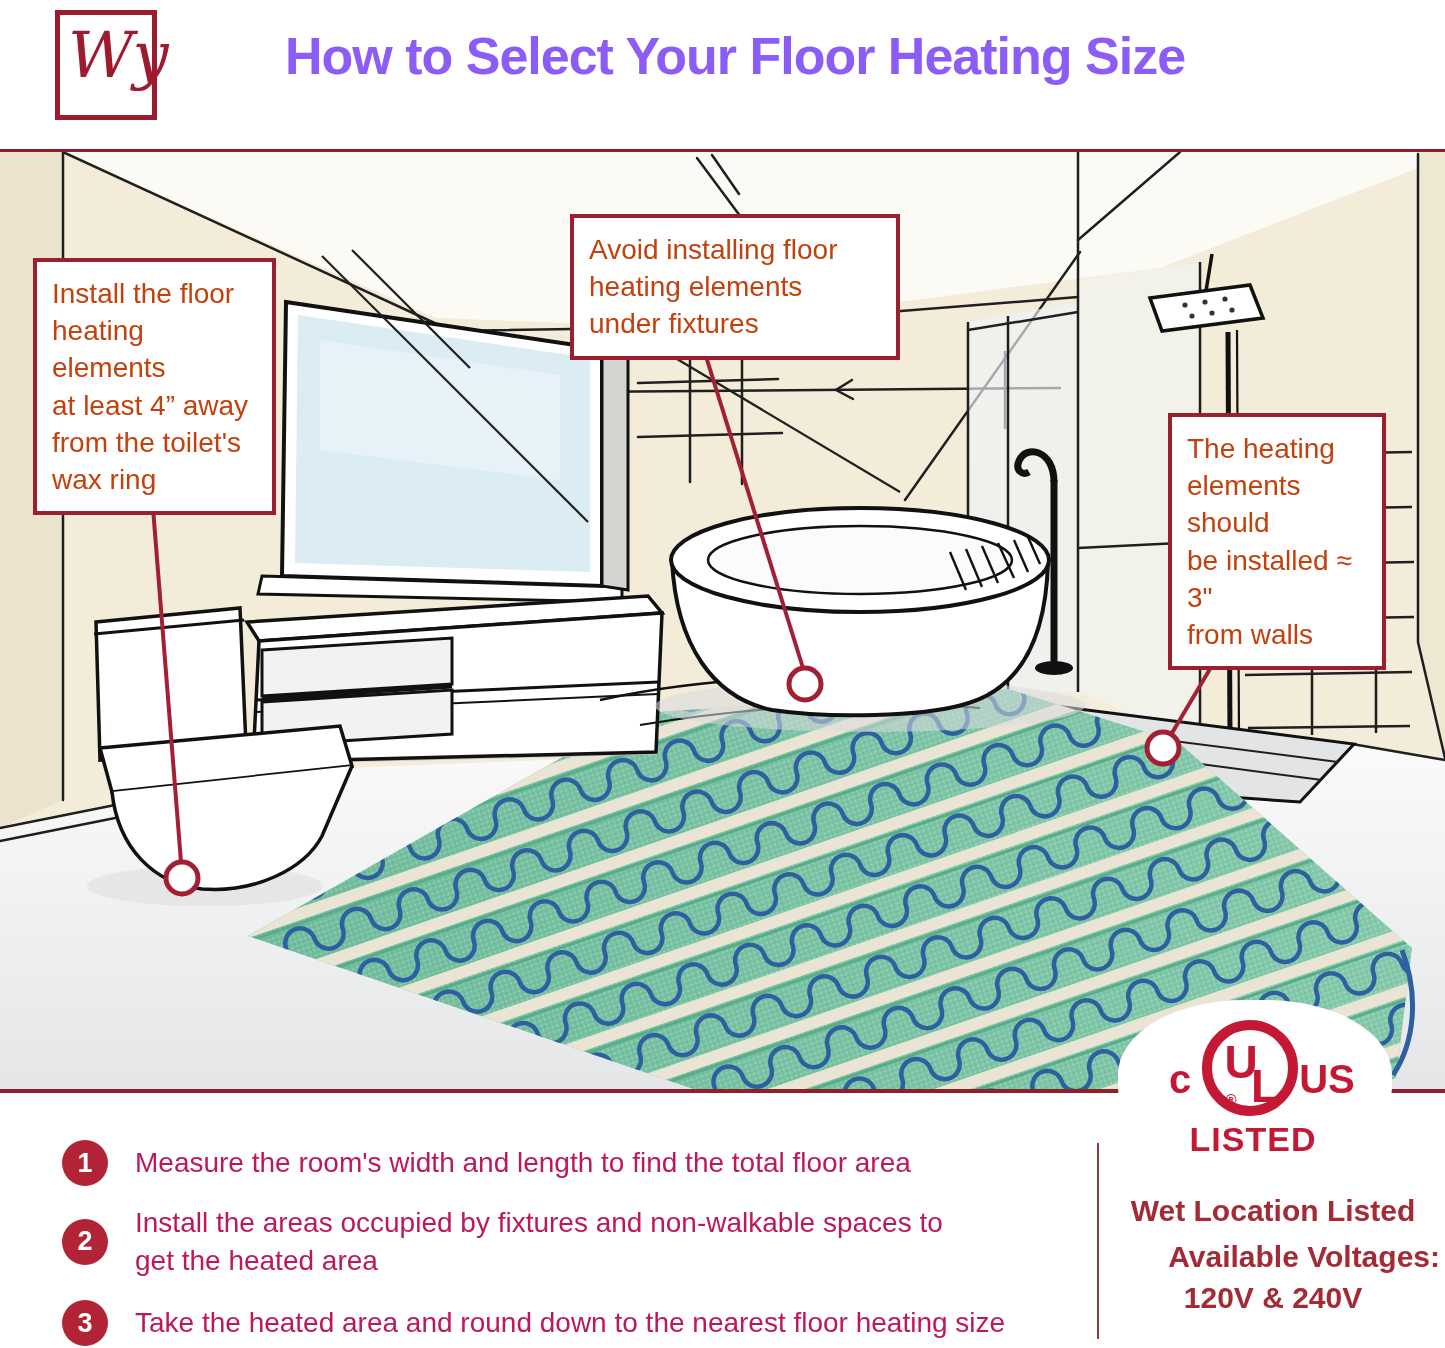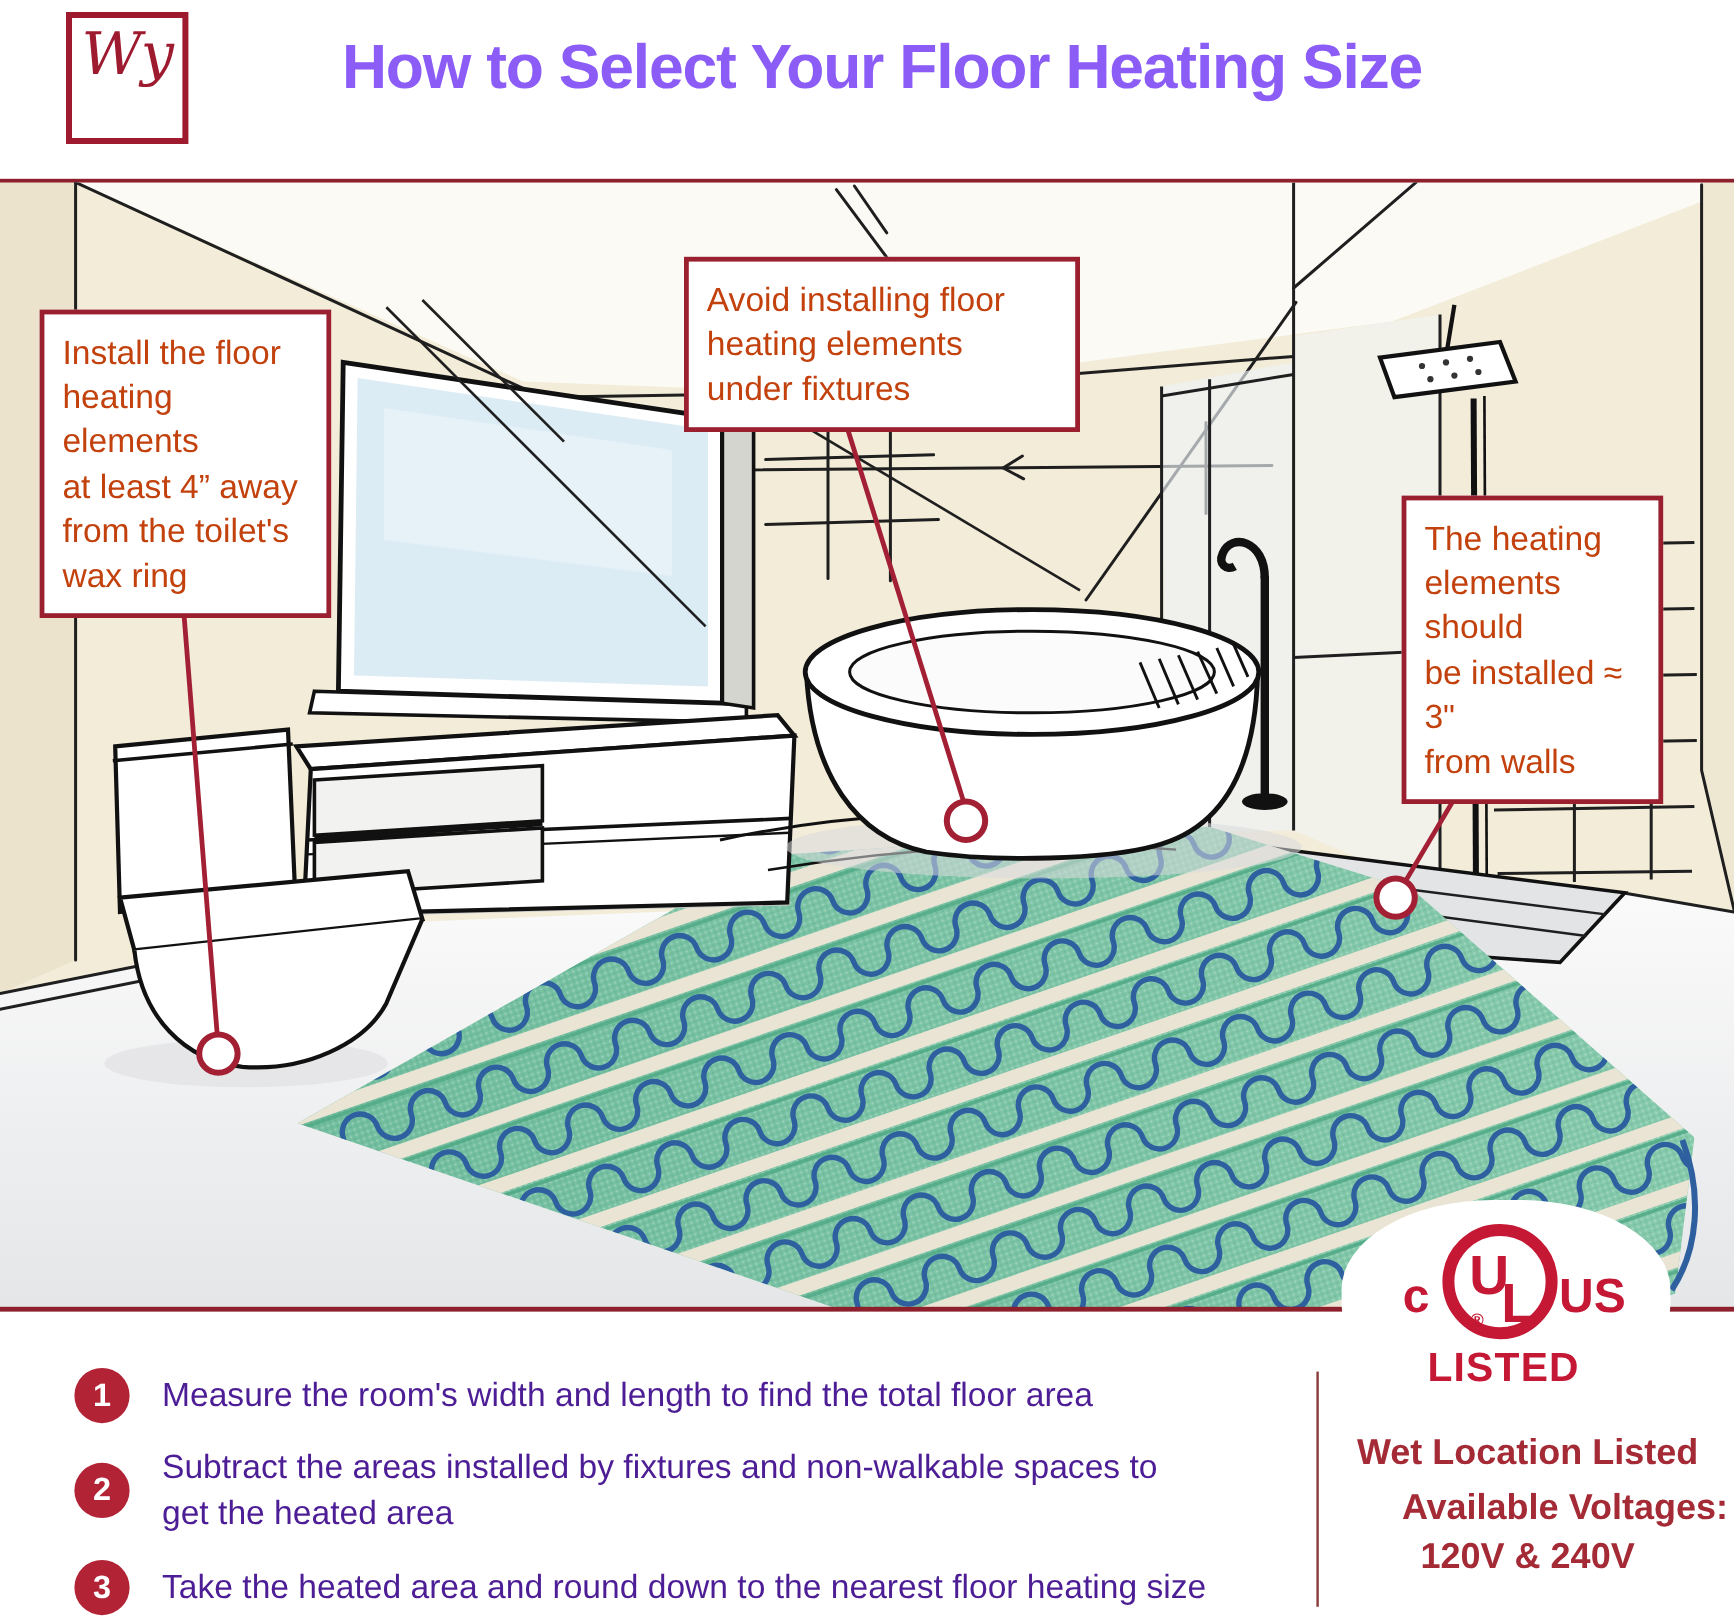--- a/index.html
+++ b/index.html
@@ -4,21 +4,21 @@
 <style>
   html,body{margin:0;padding:0;background:#ffffff;}
   body{width:1445px;height:1348px;position:relative;overflow:hidden;
        font-family:"Liberation Sans",sans-serif;}
   .page{position:absolute;inset:0;background:#fff;}
 
   
   .logo-box{position:absolute;left:55px;top:10px;width:102px;height:110px;
             border:5px solid #9e1b2f;box-sizing:border-box;background:#fff;}
   .logo-text{position:absolute;left:8px;top:2px;font-family:"DejaVu Serif",serif;
-             font-style:italic;font-size:49px;line-height:1.2;color:#9e1b2f;}
+             font-style:italic;font-size:64px;line-height:1.2;color:#9e1b2f;}
   .title{position:absolute;left:170px;top:26px;width:1130px;text-align:center;
          font-size:52px;font-weight:700;color:#8b5cf6;letter-spacing:-1px;}
 
   
   .topline{position:absolute;left:0;top:149px;width:1445px;height:5px;background:#8e1f2c;}
   .botline{position:absolute;top:1089px;height:4px;background:#8e1f2c;}
   .botline.l{left:0;width:1163px;} .botline.r{left:1358px;width:87px;}
 
   .illus{position:absolute;left:0;top:152px;}
 
@@ -34,21 +34,21 @@
   .ul-blob{position:absolute;left:1118px;top:1000px;width:274px;height:162px;
            background:#fff;border-radius:46%;}
   .ul-svg{position:absolute;left:1146px;top:1008px;}
 
   
   .step{position:absolute;left:62px;display:flex;align-items:center;gap:27px;}
   .step.s1{top:1140px;} .step.s2{top:1204px;} .step.s3{top:1300px;}
   .badge{width:46px;height:46px;border-radius:50%;background:#b22335;color:#fff;
          font-weight:700;font-size:27px;display:flex;align-items:center;
          justify-content:center;flex:0 0 46px;}
-  .step-text{font-size:28px;color:#4c1d95;line-height:1.35;white-space:pre-line;width:1010px;}
+  .step-text{font-size:28px;color:#be185d;line-height:1.35;white-space:pre-line;width:1010px;}
 
   
   .divider{position:absolute;left:1097px;top:1143px;width:2px;height:196px;background:#8a3b3b;}
   .wet{position:absolute;left:1106px;top:1192px;width:334px;text-align:center;
        color:#a42b36;font-weight:700;font-size:30px;line-height:1.25;}
   .wet .volt{margin-top:8px;text-align:right;}
   .wet .voltv{margin-top:4px;}
 </style>
 </head>
 <body>
@@ -277,21 +277,21 @@
     <text x="181" y="85" font-size="40" font-weight="700" fill="#c41834" text-anchor="middle">US</text>
     <text x="107" y="143" font-size="34" font-weight="700" fill="#c41834" text-anchor="middle" letter-spacing="1">LISTED</text>
   </svg>
 
   <div class="step s1">
     <div class="badge">1</div>
     <div class="step-text">Measure the room's width and length to find the total floor area</div>
   </div>
   <div class="step s2">
     <div class="badge">2</div>
-    <div class="step-text">Subtract the areas installed by fixtures and non-walkable spaces to
+    <div class="step-text">Install the areas occupied by fixtures and non-walkable spaces to
 get the heated area</div>
   </div>
   <div class="step s3">
     <div class="badge">3</div>
     <div class="step-text">Take the heated area and round down to the nearest floor heating size</div>
   </div>
 
   <div class="divider"></div>
   <div class="wet">
     <div>Wet Location Listed</div>

